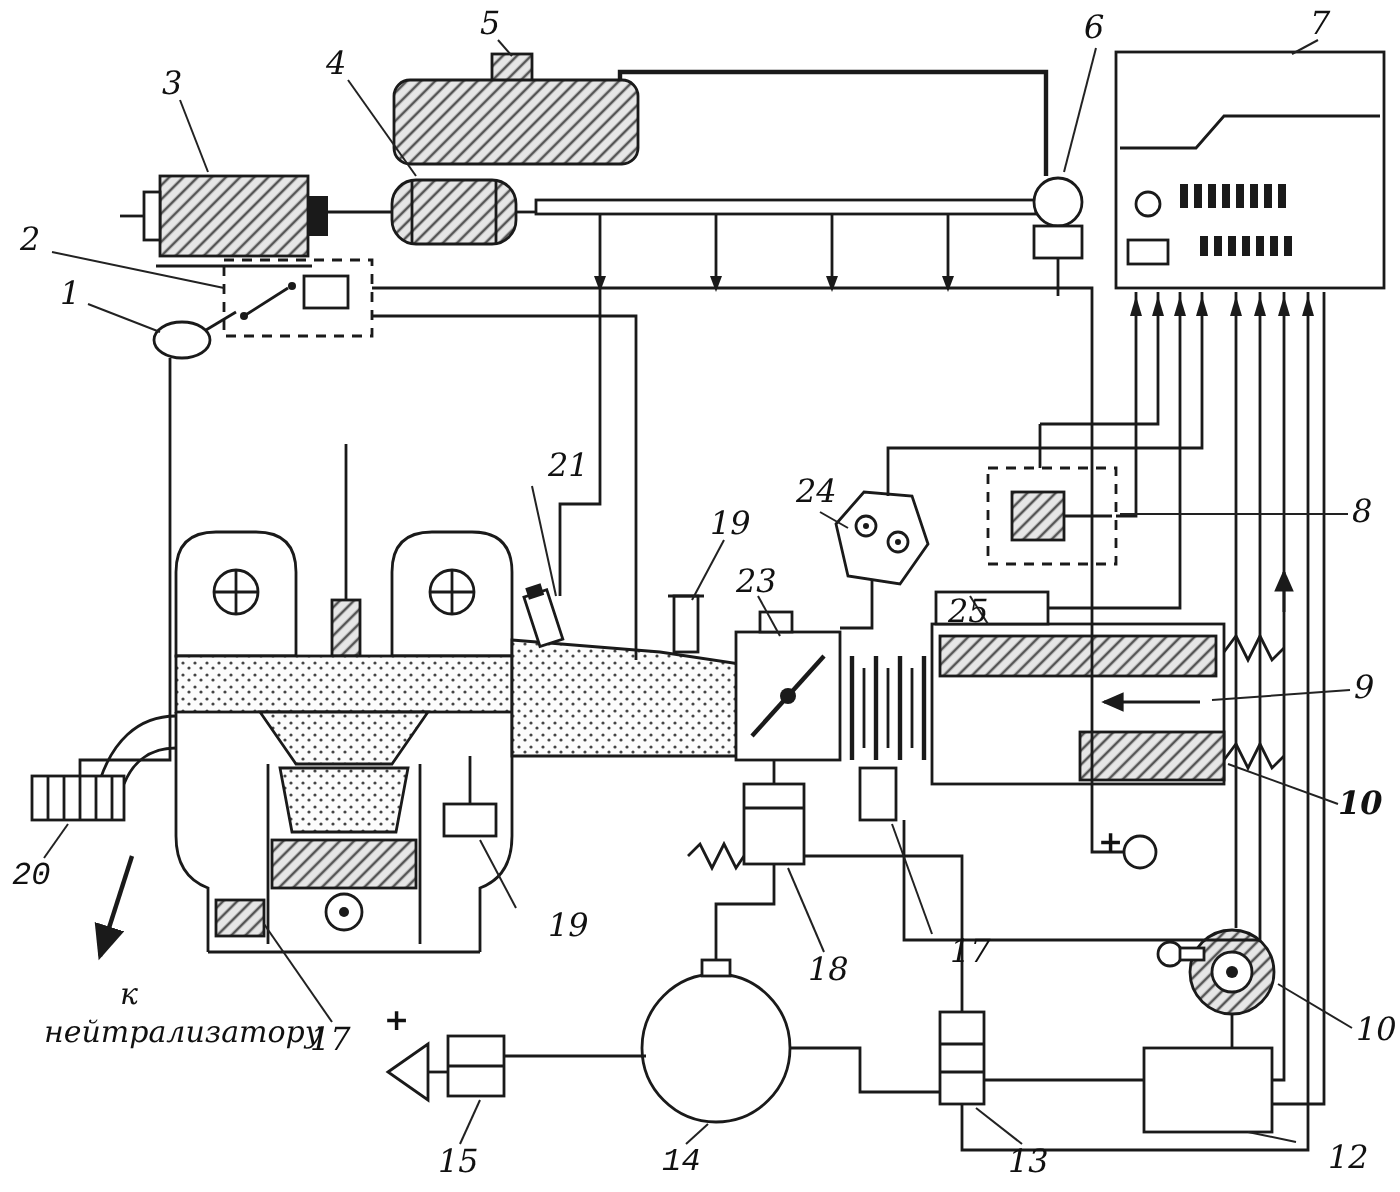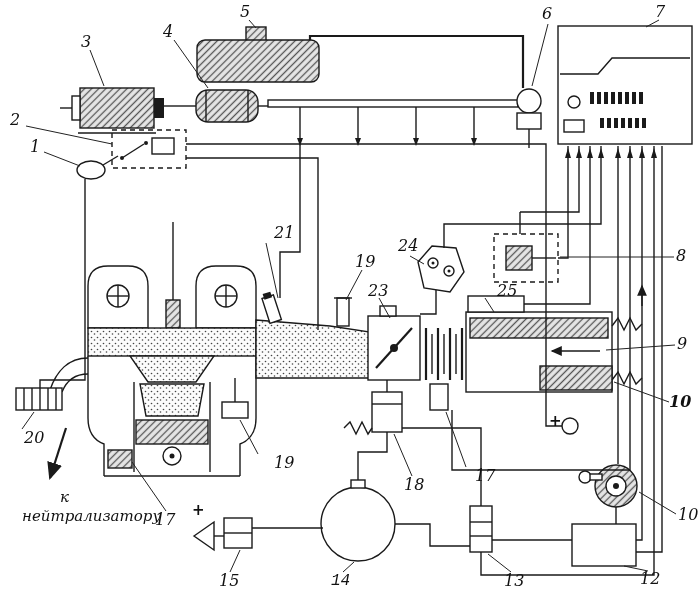--- a/index.html
+++ b/index.html
@@ -341,34 +341,34 @@
       <span style="left: 10px; top: 112px;">2</span>
       <span style="left: 81px; top: 34px;">3</span>
       <span style="left: 163px; top: 24px;">4</span>
       <span style="left: 240px; top: 4px;">5</span>
       <span style="left: 542px; top: 6px;">6</span>
       <span style="left: 655px; top: 4px;">7</span>
       <span style="left: 676px; top: 248px;">8</span>
       <span style="left: 677px; top: 336px;">9</span>
       <span style="left: 669px; top: 394px; font-weight: bold;">10</span>
       <span style="left: 678px; top: 507px;">10</span>
-      <span style="left: 640px; top: 571px;">12</span>
+      <span style="left: 664px; top: 571px;">12</span>
       <span style="left: 504px; top: 573px; text-align: right;">13</span>
       <span style="left: 331px; top: 573px; font-family: Liberation Mono, monospace;">14</span>
       <span style="left: 219px; top: 573px;">15</span>
       <span style="left: 155px; top: 512px;">17</span>
       <span style="left: 459px; top: 468px; margin-left: 16px;">17</span>
       <span style="left: 404px; top: 477px;">18</span>
       <span style="left: 250px; top: 455px; margin-left: 24px;">19</span>
-      <span style="left: 24px; top: 430px;">20</span>
+      <span style="left: 6px; top: 430px; font-family: Liberation Mono, monospace;">20</span>
       <span style="left: 274px; top: 225px; font-style: italic;">21</span>
       <span style="left: 355px; top: 254px;">19</span>
       <span style="left: 368px; top: 283px;">23</span>
       <span style="left: 398px; top: 238px;">24</span>
-      <span style="left: 474px; top: 283px; margin-left: 23px;">25</span>
+      <span style="left: 474px; top: 298px;">25</span>
     </div>
 
 <div class="annotation">
   <span class="l1">к</span>
   <span class="l2">нейтрализатору</span>
 </div>
 
 <span class="plus" style="left:192px; top:503px;">+</span>
 <span class="plus" style="left:549px; top:414px;">+</span>
 

